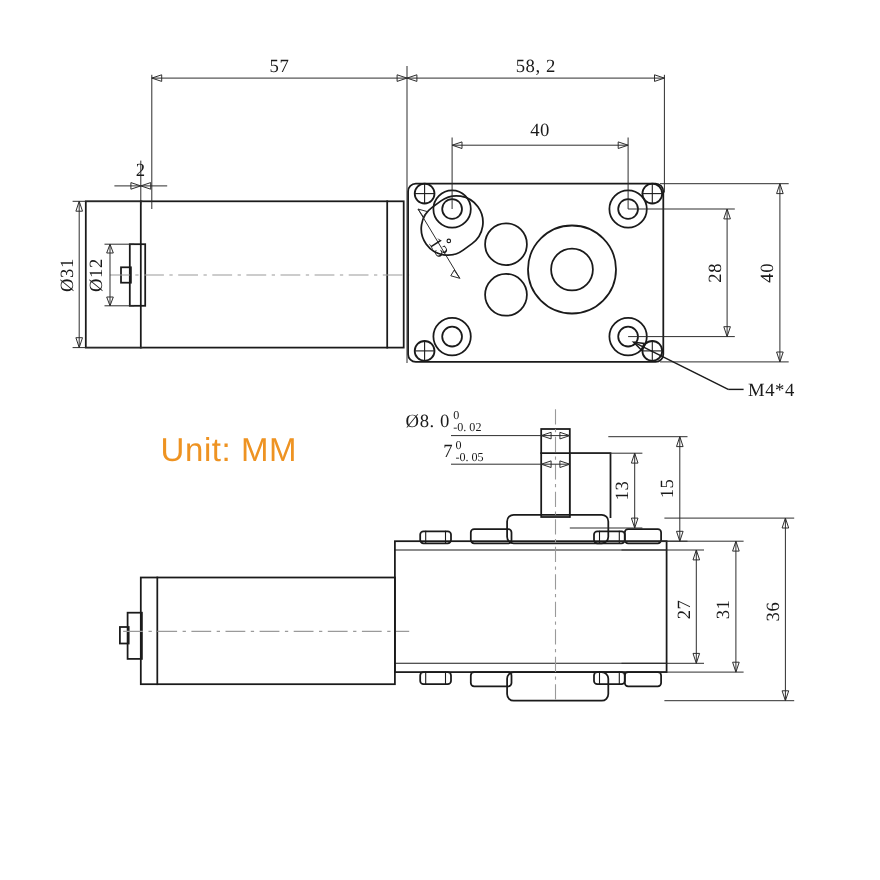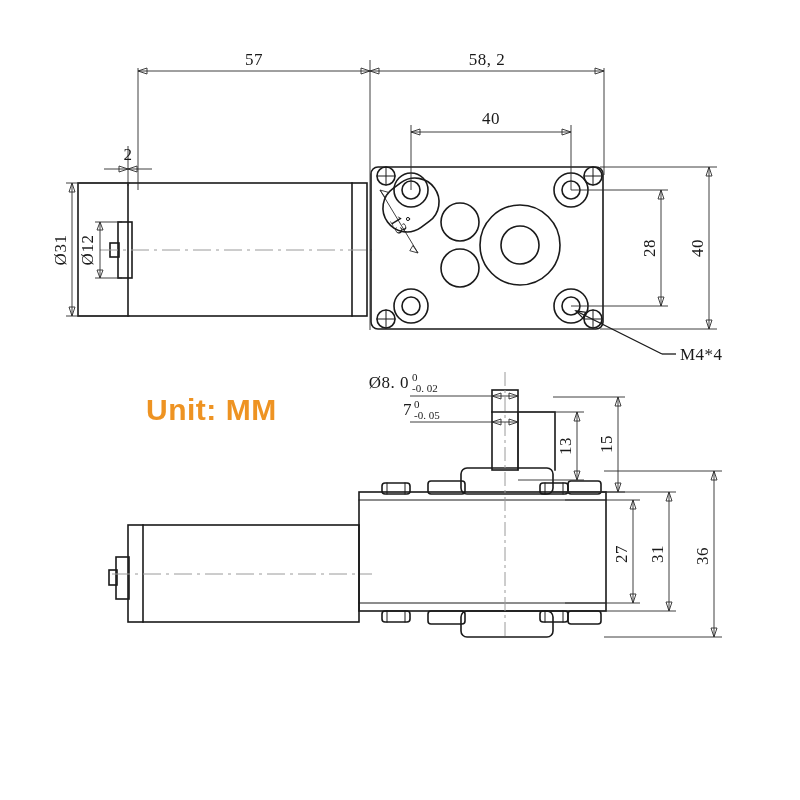--- a/index.html
+++ b/index.html
@@ -69,21 +69,21 @@
     font-family: "Liberation Serif", "DejaVu Serif", serif;
     font-size: 11px;
     fill: #1a1a1a;
   }
   .unitlabel {
     position: absolute;
     left: 146px;
     top: 393px;
     font-family: "Liberation Sans", "DejaVu Sans", sans-serif;
     font-size: 30px;
-    font-weight: 700;
+    font-weight: 400;
     color: #EE9322;
     letter-spacing: 0.5px;
     white-space: nowrap;
   }
 </style>
 </head>
 <body>
 
 <div id="sheet">
 

